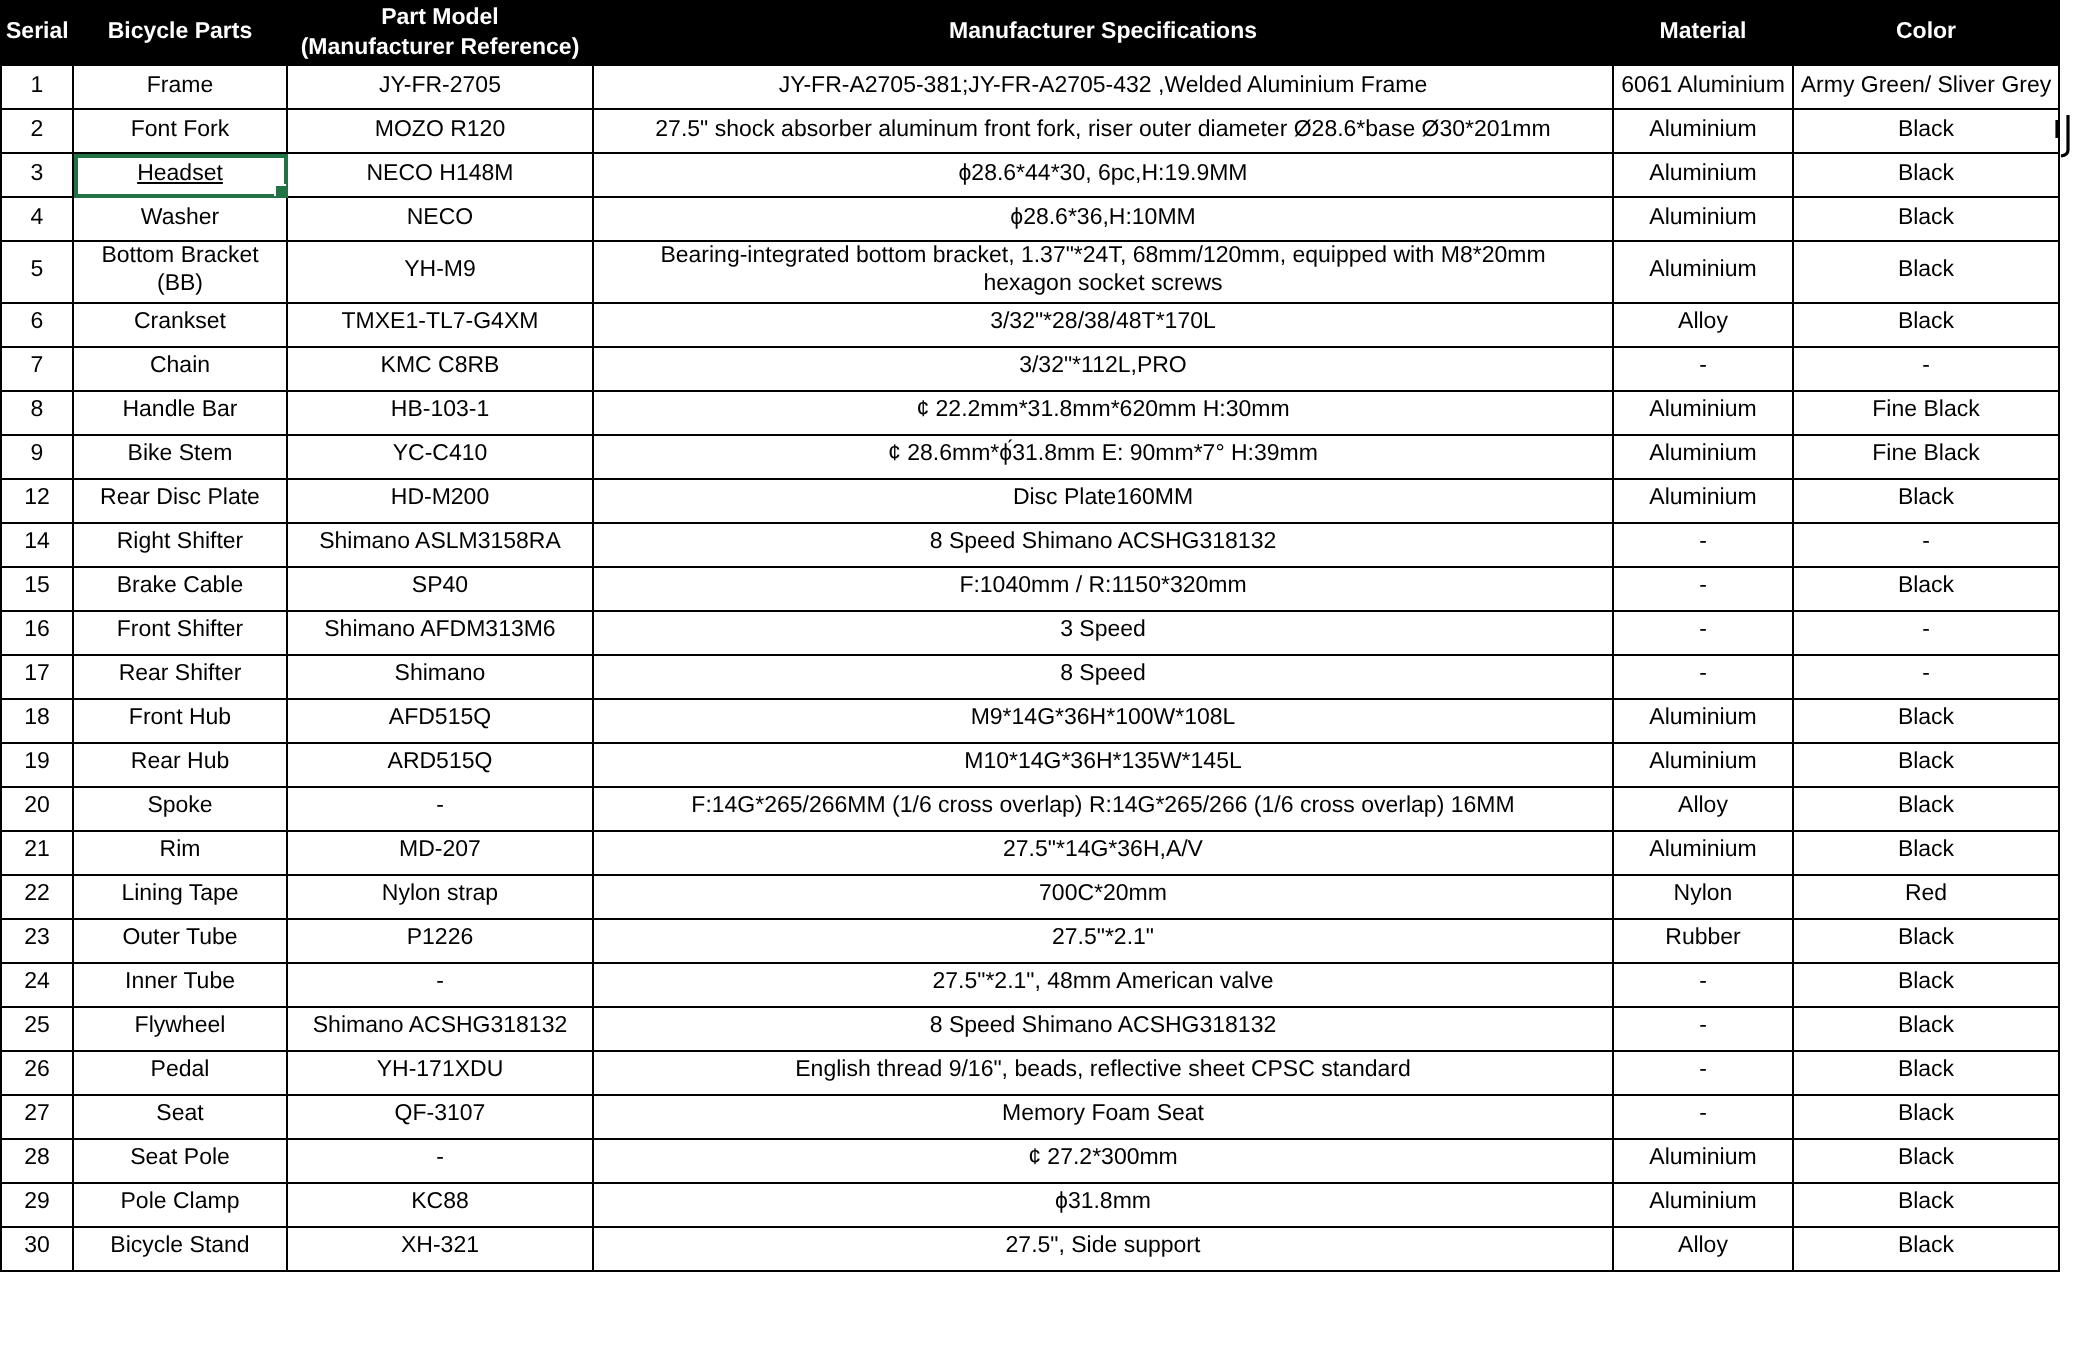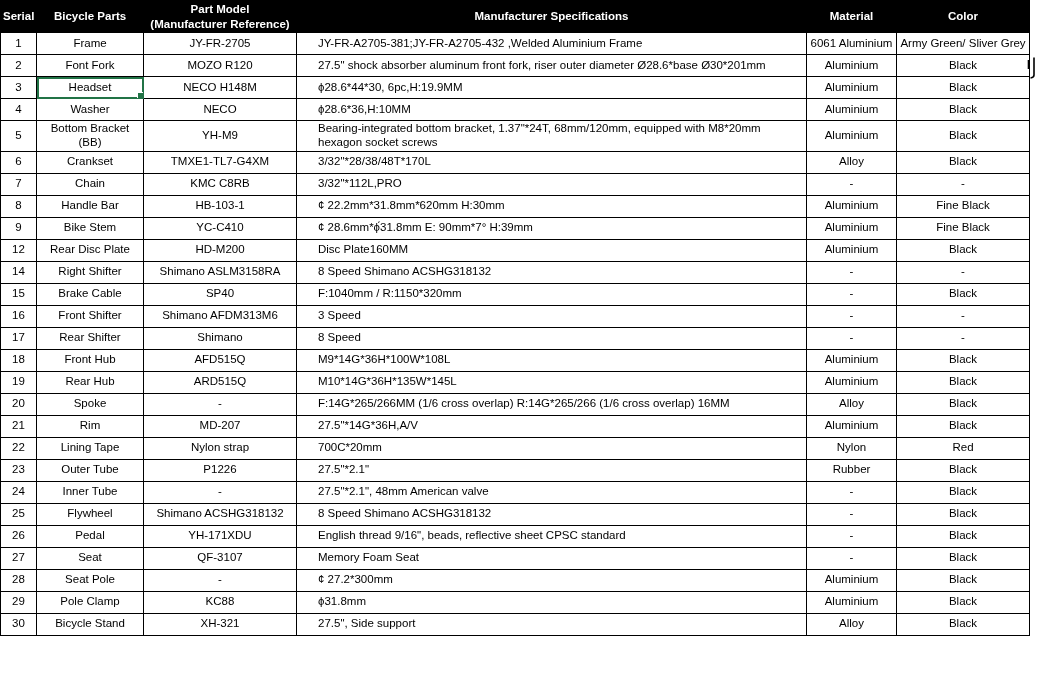--- a/index.html
+++ b/index.html
@@ -21,25 +21,26 @@
   th,td{border:1px solid #000;overflow:hidden;}
   thead th{
     background:#000;color:#fff;font-weight:bold;font-size:11.5px;
     height:31px;text-align:center;vertical-align:middle;
     white-space:pre-line;line-height:1.3;padding:0 2px;border-color:#000;
   }
   tbody td{
     height:19px;font-size:11.5px;color:#000;background:#fff;
     text-align:center;vertical-align:middle;padding:0 3px;line-height:1.2;
   }
-  tbody td.col-spec{text-align:left;padding:1px 21px;}
+  tbody td.col-spec{text-align:center;padding:1px 21px;}
   td.selected{
     position:relative;
     outline:2px solid #217346;
     outline-offset:-2px;
+    text-decoration:underline;
   }
   td.selected::after{
     content:"";position:absolute;right:-1px;bottom:-1px;width:5px;height:5px;
     background:#217346;border:1px solid #fff;z-index:3;
   }
   .floating-glyph{
     position:absolute;left:1026px;top:56px;width:11px;height:23px;z-index:2;
   }
 </style>
 </head>

